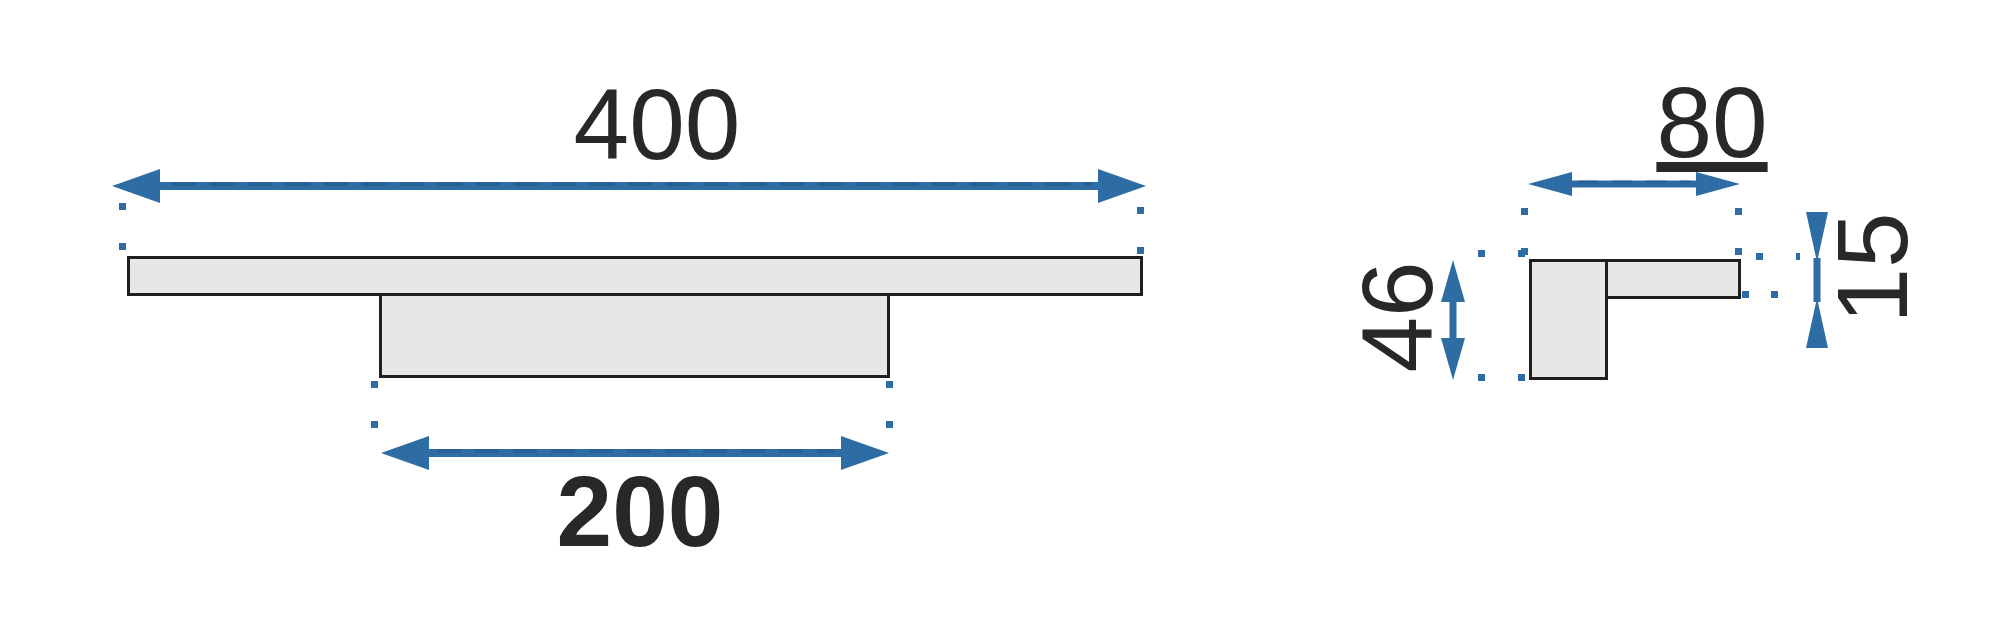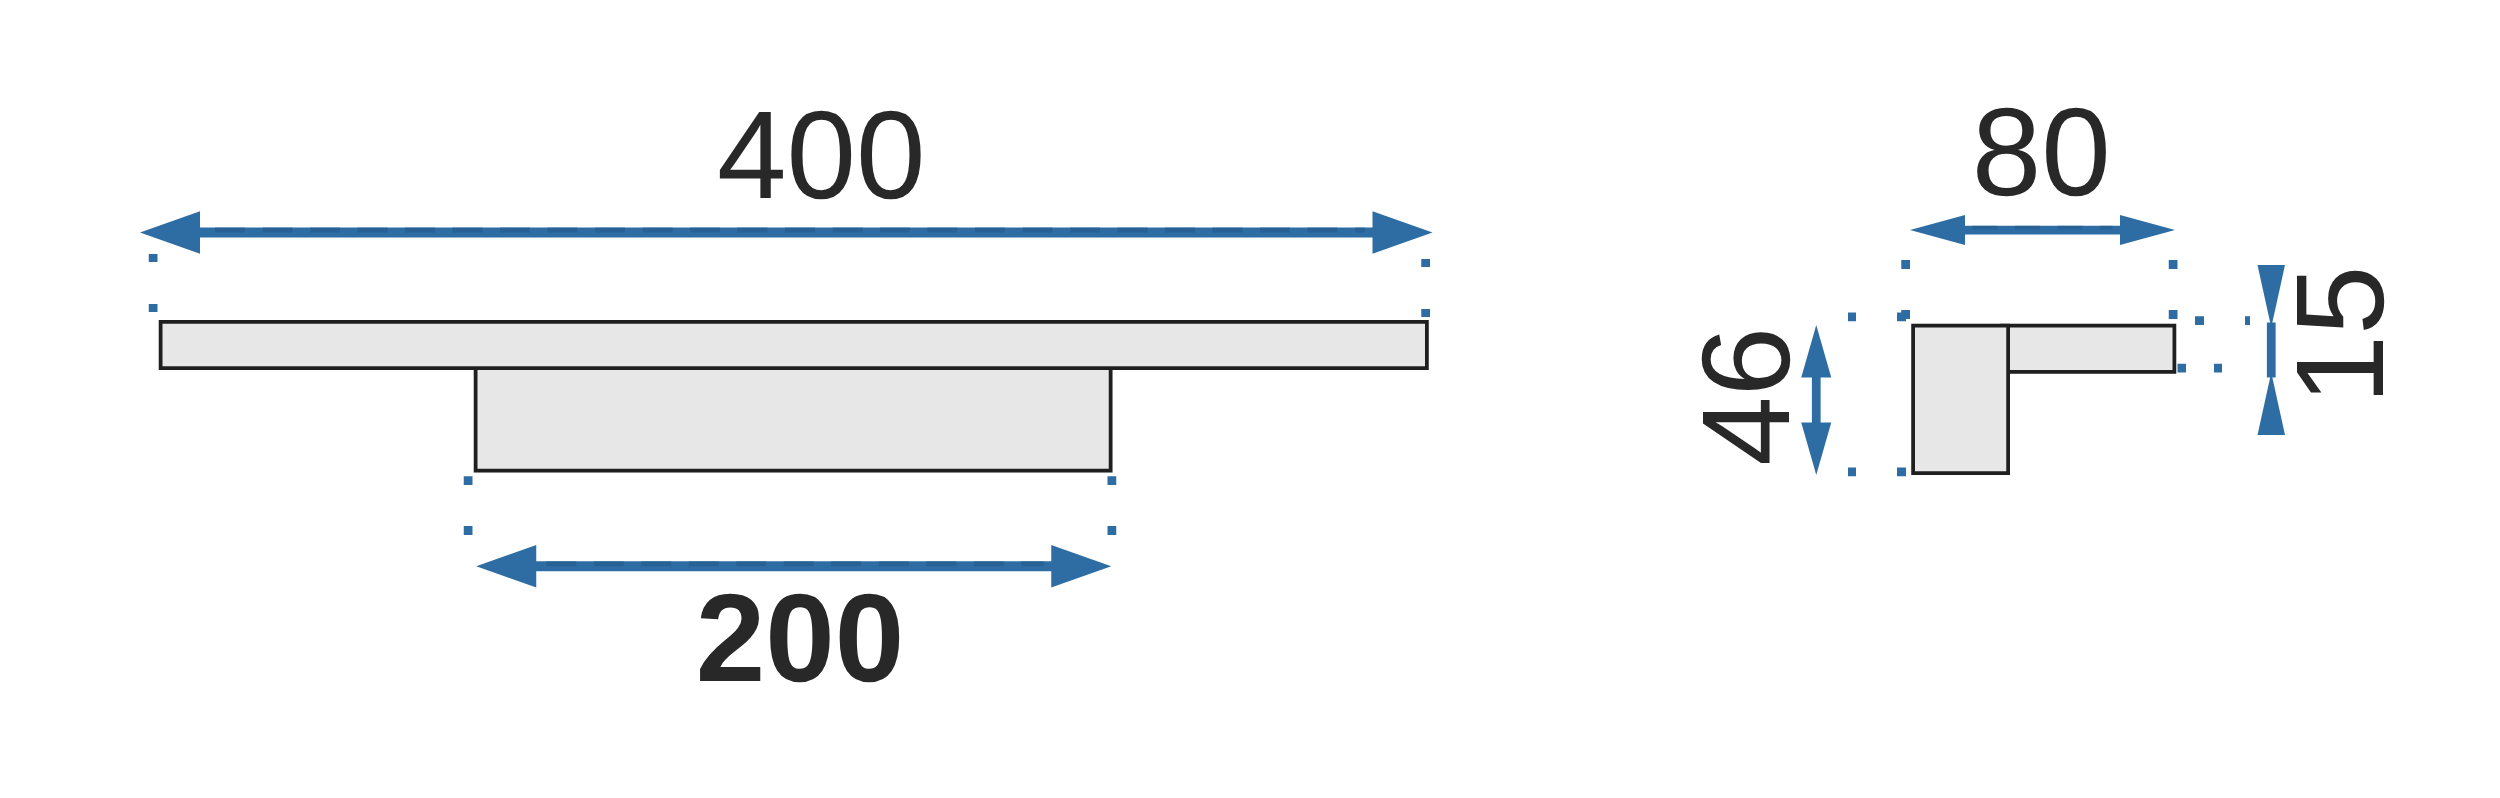--- a/index.html
+++ b/index.html
@@ -80,21 +80,21 @@
   <div class="shape" style="left:1600px; top:259px; width:141px; height:40px;"></div>
 
   <div class="shape" style="left:1529px; top:259px; width:79px; height:121px;"></div>
 
   <svg class="dim-arrow" style="left:1528px; top:170px;" width="212" height="28" viewBox="0 0 212 28">
     <line x1="40" y1="14" x2="172" y2="14" stroke-width="7"></line>
     <line class="dash" x1="50" y1="12" x2="162" y2="12" stroke-width="3" stroke-dasharray="20 14"></line>
     <polygon points="0,14 44,2 44,26"></polygon>
     <polygon points="212,14 168,2 168,26"></polygon>
   </svg>
-  <div class="dim-label" style="left:1633px; top:122px;">80</div>
+  <div class="dim-label" style="left:1712px; top:122px;text-decoration:underline;">80</div>
 
   <div class="dots-v" style="left:1521px; top:208px; height:52px;"></div>
   <div class="dots-v" style="left:1735px; top:208px; height:52px;"></div>
 
   <svg class="dim-arrow" style="left:1439px; top:260px;" width="28" height="120" viewBox="0 0 28 120">
     <line x1="14" y1="38" x2="14" y2="82" stroke-width="7"></line>
     <polygon points="14,0 2,42 26,42"></polygon>
     <polygon points="14,120 2,78 26,78"></polygon>
   </svg>
   <div class="dim-label rot" style="left:1397px; top:317px;">46</div>

